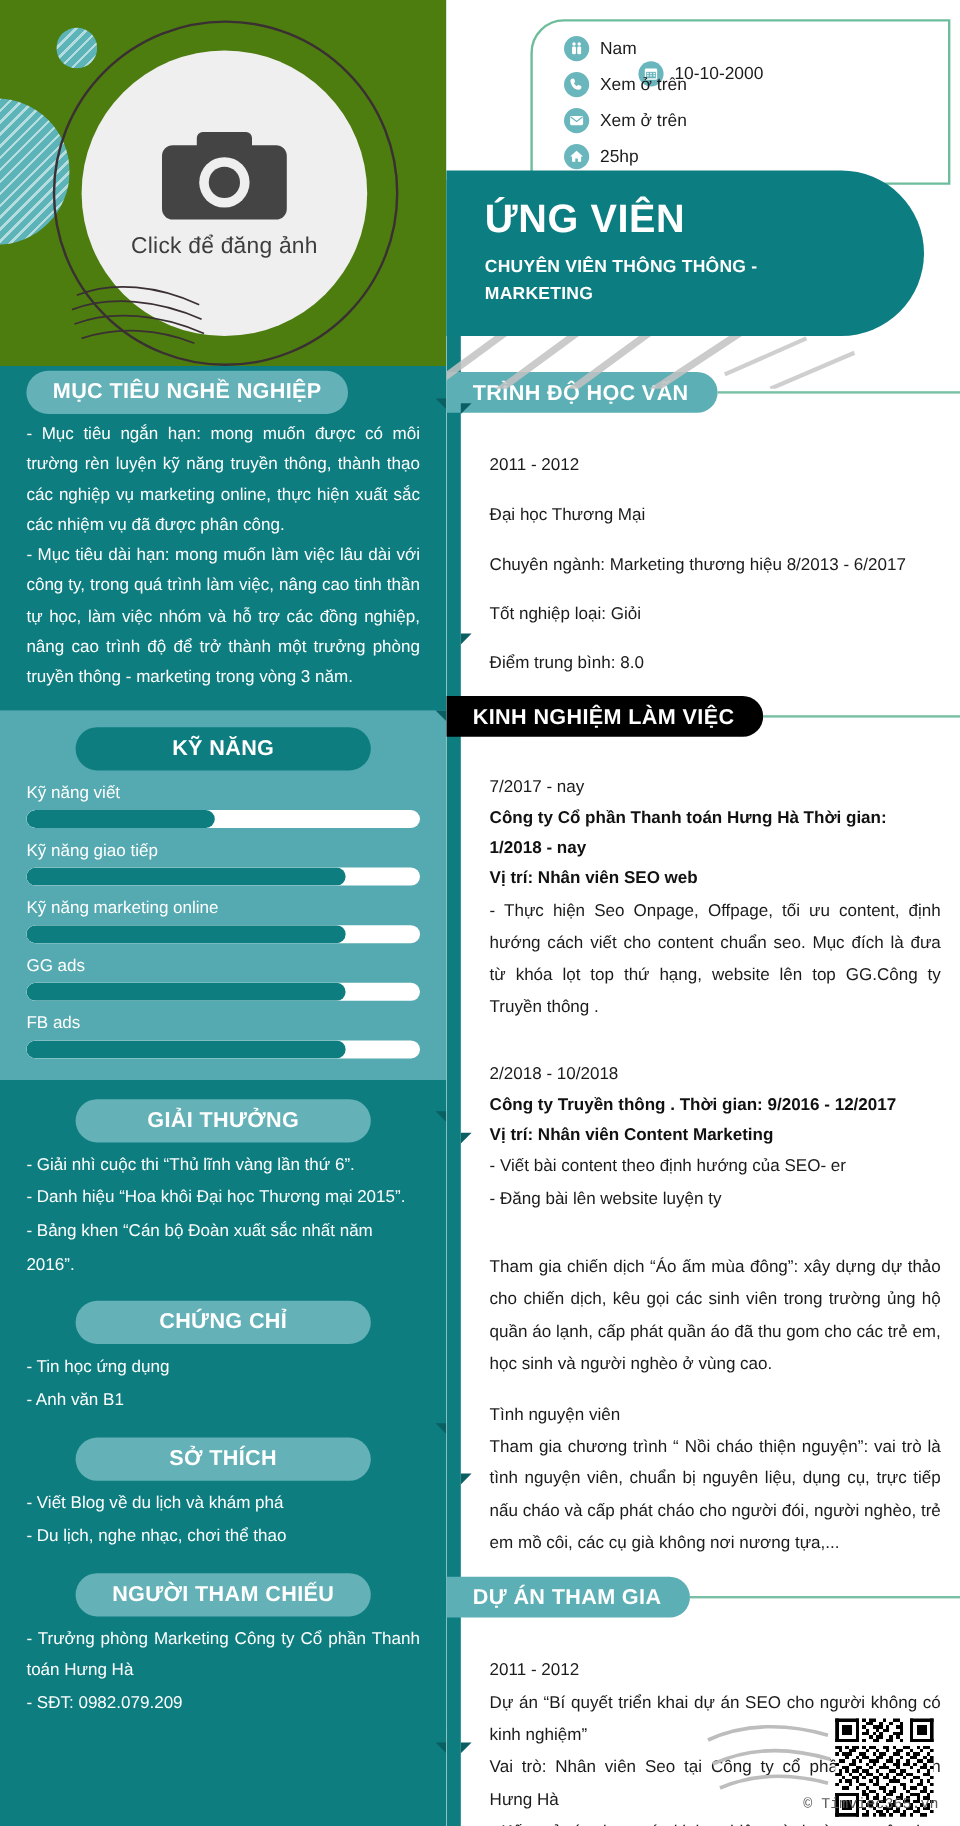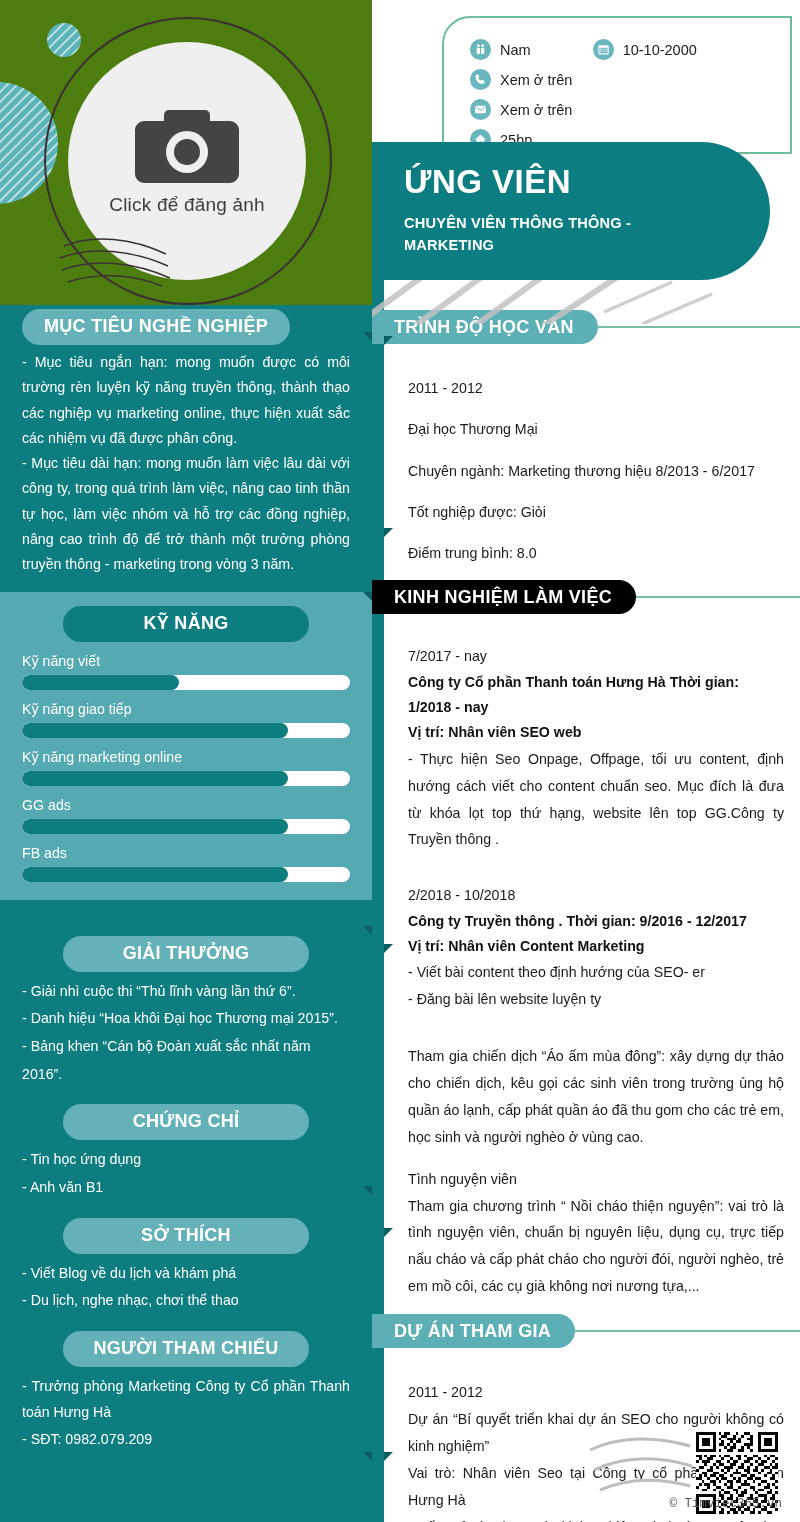--- a/index.html
+++ b/index.html
@@ -102,21 +102,21 @@
   .bar-track {
     height: 15px; border-radius: 8px;
     background: #ffffff; overflow: hidden;
     position: relative;
   }
   .bar-fill {
     position: absolute; left: 0; top: 0; bottom: 0;
     background: #0d7d80; border-radius: 8px;
   }
 
-  #awards-section { background: #0d7d80; padding: 16px 22px 6px 22px; margin-top: 20px; }
+  #awards-section { background: #0d7d80; padding: 16px 22px 6px 22px; }
   .side-heading-wrap { text-align: center; margin-bottom: 6px; }
   .side-list-item {
     color: #ffffff; font-size: 14.2px; line-height: 1.95;
   }
   .side-para {
     color:#ffffff; font-size:14.2px; line-height:1.85; text-align: justify;
   }
   .gap { height: 16px; }
 
   
@@ -141,21 +141,21 @@
 
   
   #contact-box {
     position: absolute; left: 70px; top: 16px;
     width: 350px; height: 138px;
     border: 2px solid #6dbd9c;
     border-radius: 28px 0 0 0;
     background: #ffffff;
     padding: 12px 0 0 26px;
   }
-  .contact-row { display: flex; align-items: flex-end; height: 30px; }
+  .contact-row { display: flex; align-items: flex-start; height: 30px; flex-direction: column; }
   .contact-item { display: flex; align-items: center; }
   .c-icon {
     width: 21px; height: 21px; border-radius: 50%;
     background: #6ab6bd; color: #ffffff;
     display: inline-flex; align-items: center; justify-content: center;
     margin-right: 9px; flex: none;
   }
   .c-text { font-size: 14.5px; color: #1c1c1c; }
   #contact-date-item { margin-left: 62px; }
 
@@ -439,21 +439,21 @@
 
       <div class="r-section">
         <div class="r-head-wrap">
           <div class="r-pill r-pill-light">TRÌNH ĐỘ HỌC VẤN</div>
           <div class="r-rule"></div>
         </div>
         <div class="r-body" style="padding-top:16px;">
           <div class="r-line">2011 - 2012</div>
           <div class="r-line">Đại học Thương Mại</div>
           <div class="r-line">Chuyên ngành: Marketing thương hiệu 8/2013 - 6/2017</div>
-          <div class="r-line">Tốt nghiệp được: Giỏi</div>
+          <div class="r-line">Tốt nghiệp loại: Giỏi</div>
           <div class="r-line">Điểm trung bình: 8.0</div>
         </div>
       </div>
 
       <div class="r-section">
         <div class="r-head-wrap">
           <div class="r-pill r-pill-dark">KINH NGHIỆM LÀM VIỆC</div>
           <div class="r-rule"></div>
         </div>
         <div class="r-body" style="padding-top:14px;">

